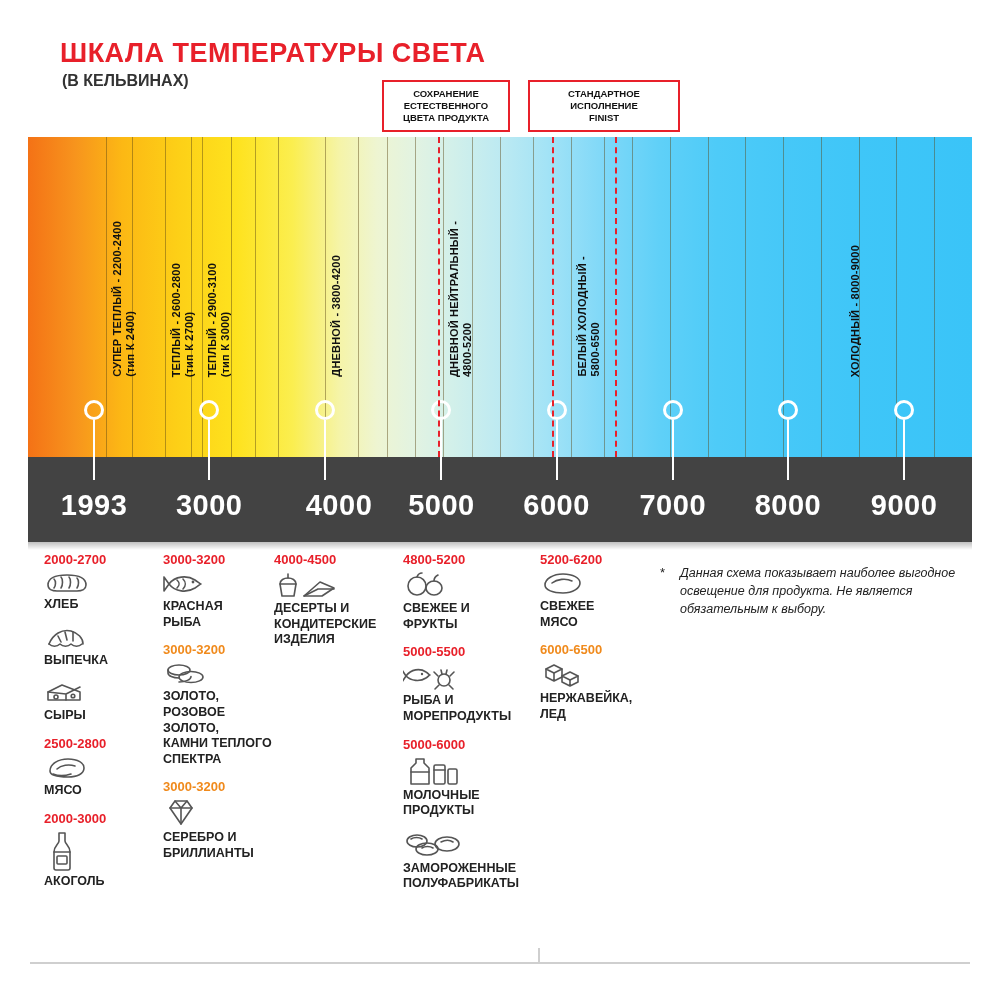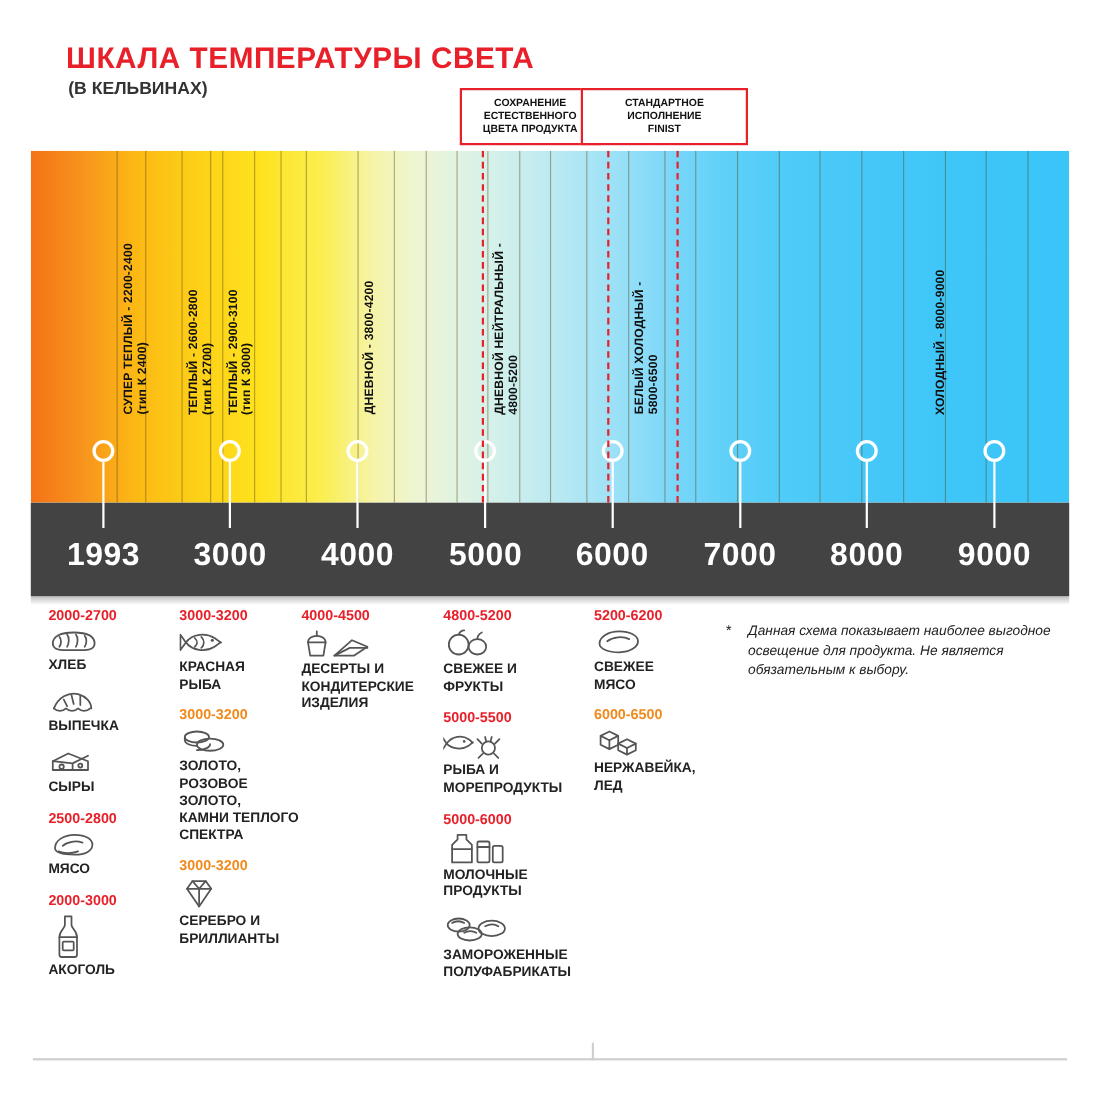--- a/index.html
+++ b/index.html
@@ -19,21 +19,21 @@
     position:absolute; left:62px; top:72px;
     font-size:16px; font-weight:bold; color:#333;
   }
 
   
   .callout {
     position:absolute; border:2px solid #e8202a; background:#fff;
     text-align:center; font-size:9.5px; font-weight:bold; color:#111;
     line-height:1.25; padding:6px 8px; z-index:6;
   }
-  #callout-1 { left:382px; top:80px; width:128px;margin-left:36px; }
+  #callout-1 { left:382px; top:80px; width:128px; }
   #callout-2 { left:528px; top:80px; width:152px; }
 
   
   #strip-wrap {
     position:absolute; left:28px; top:137px; width:944px; height:320px;
     overflow:hidden;
   }
   #gradient {
     position:absolute; inset:0;
     background:linear-gradient(to right,
@@ -203,21 +203,21 @@
     <div class="pin" style="left: 671.752px; top: 420px; height: 60px;"></div>
     <div class="pin-head" style="left: 672.752px; top: 400px;"></div>
     <div class="pin" style="left: 786.92px; top: 420px; height: 60px;"></div>
     <div class="pin-head" style="left: 787.92px; top: 400px;"></div>
     <div class="pin" style="left: 903.032px; top: 420px; height: 60px;"></div>
     <div class="pin-head" style="left: 904.032px; top: 400px;"></div>
   </div>
 <div id="ticks">
     <div class="tick-num" style="left: 94.08px;">1993</div>
     <div class="tick-num" style="left: 209.248px;">3000</div>
-    <div class="tick-num" style="left: 325px;">4000</div>
+    <div class="tick-num" style="left: 339px;">4000</div>
     <div class="tick-num" style="left: 441.472px;">5000</div>
     <div class="tick-num" style="left: 556.64px;">6000</div>
     <div class="tick-num" style="left: 672.752px;">7000</div>
     <div class="tick-num" style="left: 787.92px;">8000</div>
     <div class="tick-num" style="left: 904.032px;">9000</div>
   </div>
 
 <div id="legend">
   <div id="legend-cols">
       <div class="col" style="left: 44px; width: 112px;">

